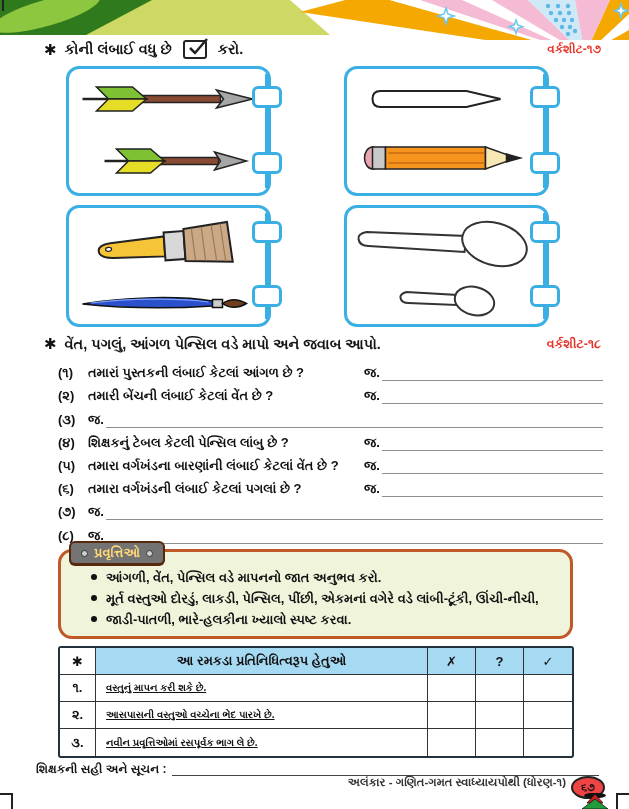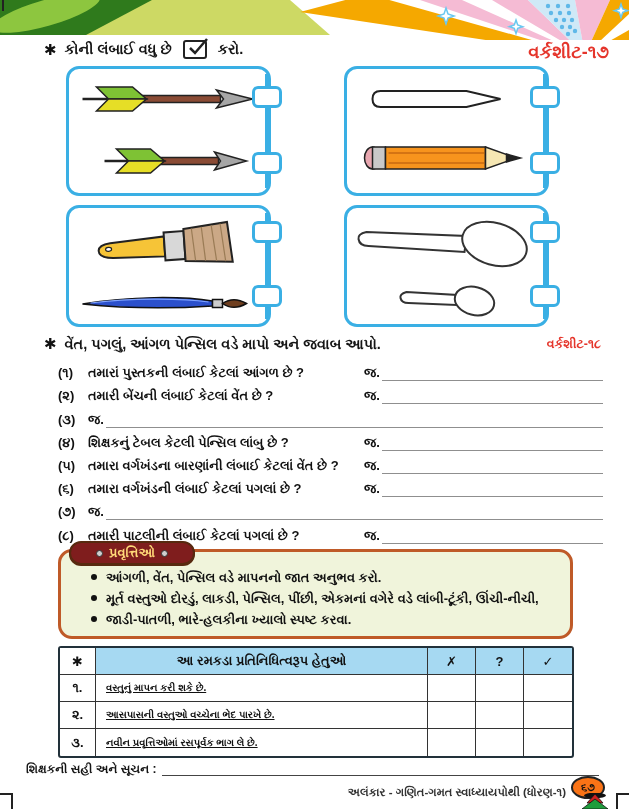--- a/index.html
+++ b/index.html
@@ -30,44 +30,44 @@
   .qrow{display:flex;align-items:flex-end;height:23.2px;font-size:13px;}
   .qnum{flex:0 0 30px;font-weight:bold;}
   .qtext{flex:0 0 276px;font-weight:bold;white-space:nowrap;}
   .ans{flex:0 0 18px;font-weight:bold;}
   .aline{flex:1;border-bottom:1.3px solid #8f8f8f;height:16px;}
 
   
   .activity{position:absolute;left:58px;right:56px;border:3px solid #BF5A28;border-radius:14px;
             background:#F0F4DB;}
   .activity-label{position:absolute;left:8px;top:-11px;display:flex;align-items:center;gap:6px;
-            background:#7f1d1d;border:2px solid #57290F;border-radius:12px;padding:2px 25px;
+            background:#737373;border:2px solid #57290F;border-radius:6px;padding:2px 10px;
             color:#FFD978;font-size:13px;font-weight:bold;box-shadow:0 1px 0 #57290F;}
   .screw{width:5px;height:5px;border-radius:50%;background:#cfcfcf;border:1px solid #333;}
   .blist{padding:18px 16px 8px 30px;}
   .brow{display:flex;align-items:baseline;gap:9px;font-size:13px;font-weight:bold;height:21px;}
   .bdot{flex:0 0 6px;width:6px;height:6px;border-radius:50%;background:#111;position:relative;top:-2px;}
 
   
   .otable{position:absolute;left:58px;width:512px;border:2px solid #22313A;border-radius:3px;
           display:grid;grid-template-columns:36px 1fr 48px 48px 48px;background:#fff;}
   .tc{border-right:1.6px solid #333;border-bottom:1.6px solid #333;display:flex;
       align-items:center;justify-content:center;height:27px;box-sizing:border-box;
       font-weight:bold;font-size:13px;}
   .tc.last-col{border-right:none;}
   .tc.last-row{border-bottom:none;}
   .tc.head{background:#A6D9F2;}
   .tc.corner{background:#fff;}
   .tc.desc{justify-content:flex-start;padding-left:10px;font-size:10px;text-decoration:underline;}
 
   
-  .sigrow{position:absolute;left:26px;right:30px;display:flex;align-items:flex-end;font-size:12px;}
+  .sigrow{position:absolute;left:36px;right:30px;display:flex;align-items:flex-end;font-size:12px;}
   .sigline{flex:1;border-bottom:1.6px solid #444;height:15px;margin-left:6px;}
-  .bookrow{position:absolute;right:24px;display:flex;align-items:flex-end;gap:5px;font-size:11.5px;color:#333;margin-left:36px;}
-  .badge{display:inline-block;min-width:26px;height:19px;background:#f97316;border:2px solid #222;
+  .bookrow{position:absolute;right:24px;display:flex;align-items:flex-start;gap:5px;font-size:11.5px;color:#333;margin-left:36px;}
+  .badge{display:inline-block;min-width:26px;height:19px;background:#ef4444;border:2px solid #222;
          border-radius:50%;text-align:center;line-height:19px;font-size:11px;font-weight:bold;color:#111;padding:0 2px;}
   .cropmark{position:absolute;background:#222;}
 </style>
 </head>
 <body>
 
 <div class="page">
 
   <svg class="abs" style="left:0;top:0" width="629" height="40">
     <rect x="0" y="0" width="629" height="35" fill="#CDD964"></rect>
@@ -106,21 +106,21 @@
   <div class="abs sec-title" style="left:44px;top:40px;">
     <span class="marker">✱</span>
     <span class="guj">કોની લંબાઈ વધુ છે</span>
     <span class="title-cb">
       <svg width="24" height="22">
           <polyline points="4,12 9,17 21,3" fill="none" stroke="#222" stroke-width="2.5"></polyline>
         </svg>
     </span>
     <span class="guj">કરો.</span>
   </div>
-  <div class="abs red" style="right:20px;top:42px;font-size:18px;">વર્કશીટ-૧૭</div>
+  <div class="abs red" style="right:28px;top:42px;font-size:12px;">વર્કશીટ-૧૭</div>
 
   <div class="boxunit" style="left:66px;top:66px;height:130px;">
     <div class="frame">
       <svg viewBox="0 0 196 124">
         <g stroke="#222" stroke-width="1.5">
           <line x1="12" y1="30" x2="44" y2="30" stroke-width="2.5"></line>
           <rect x="72" y="26.5" width="78" height="7" fill="#8A4B35"></rect>
           <polygon points="26,18 62,18 76,30 38,30" fill="#7EC234"></polygon>
           <polygon points="38,30 76,30 62,42 26,42" fill="#E6DE26"></polygon>
           <polygon points="146,21 182,30 146,39 153,30" fill="#A6A6A6"></polygon>
@@ -247,21 +247,20 @@
       <span class="ans">જ.</span>
       <span class="aline"></span>
     </div>
     <div class="qrow">
       <span class="qnum">(૭)</span>
       <span class="ans">જ.</span>
       <span class="aline"></span>
     </div>
     <div class="qrow">
       <span class="qnum">(૮)</span>
-      <span class="qtext">તમારી પાટલીની લંબાઈ કેટલાં પગલાં છે ?</span>
       <span class="ans">જ.</span>
       <span class="aline"></span>
     </div>
   </div>
 
   <div class="activity" style="top:549px;height:84px;">
     <div class="activity-label">
       <span class="screw"></span>
       <span>પ્રવૃત્તિઓ</span>
       <span class="screw"></span>

